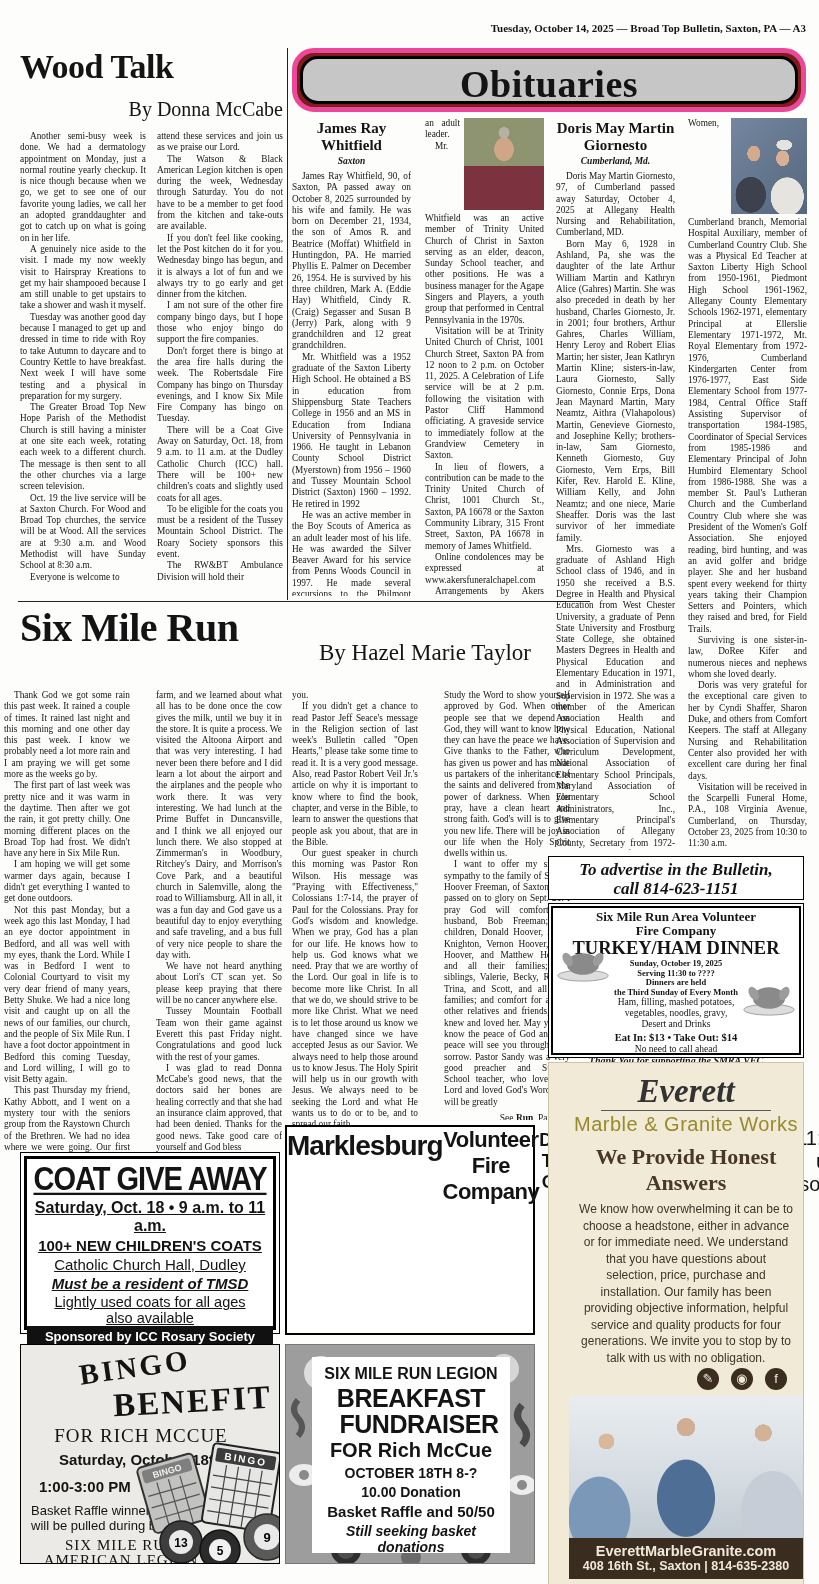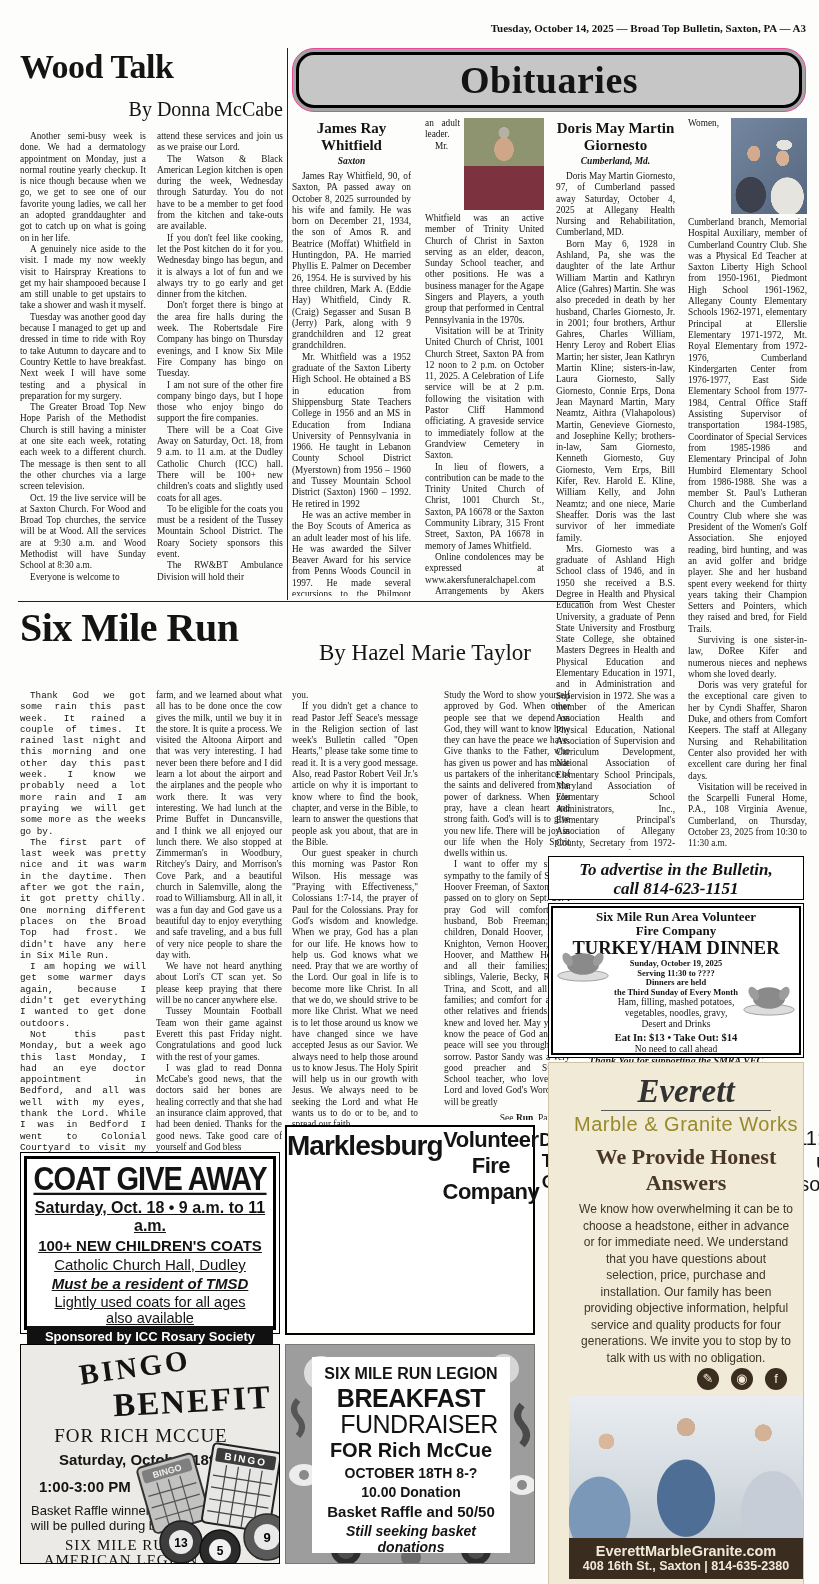--- a/index.html
+++ b/index.html
@@ -23,21 +23,21 @@
   .sec-title { font-size:34px; font-weight:bold; letter-spacing:-0.5px; }
   #wood-talk .byline { font-size:20px; text-align:right; margin-top:12px; }
   #wood-cols { display:flex; gap:11px; margin-top:10px; height:452px; }
   #wood-cols .col { width:126px; }
 
   
   #vrule { left:287px; top:48px; width:1px; height:552px; background:#222; }
   #hrule { left:18px; top:601px; width:572px; height:1px; background:#222; }
 
   
-  #obit-banner { left:292px; top:48px; width:514px; height:64px; border:1px solid #ec4899; border-radius:22px; padding:3px; background:#a3a3a3; }
+  #obit-banner { left:292px; top:48px; width:514px; height:64px; border:5px solid #ec4899; border-radius:22px; padding:3px; background:#7f1d1d; }
   #obit-banner .inner { width:100%; height:100%; border:3px solid #000; border-radius:18px; background:#c6c6c6; text-align:center; }
   #obit-banner h1 { font-size:38px; font-weight:bold; line-height:50px; letter-spacing:0.5px; }
 
   
   .obit { display:flex; }
   #obit-james { left:292px; top:118px; width:252px; height:478px; gap:14px; }
   #obit-doris { left:556px; top:118px; width:251px; height:732px; gap:13px; }
   .obit .ocol { width:119px; overflow:hidden; }
   .obit h2 { font-size:15px; line-height:16.5px; font-weight:bold; text-align:center; margin-top:2px; }
   .obit .place { font-size:9.5px; font-weight:bold; font-style:italic; text-align:center; margin:3px 0 5px; }
@@ -53,21 +53,21 @@
       radial-gradient(ellipse 10px 12px at 30% 37%, #d3aa8c 64%, transparent 66%),
       radial-gradient(ellipse 10px 12px at 68% 42%, #d8b195 64%, transparent 66%),
       radial-gradient(ellipse 22px 26px at 26% 80%, #3c414d 68%, transparent 70%),
       radial-gradient(ellipse 24px 28px at 74% 82%, #e6e4df 68%, transparent 70%),
       linear-gradient(135deg, #7587a0, #55667e); }
 
   
   #smr-title { left:20px; top:604px; font-size:40px; font-weight:bold; letter-spacing:-0.5px; }
   #smr-byline { left:280px; top:640px; width:290px; text-align:center; font-size:23px; }
   .smr-col { top:690px; width:126px; height:462px; }
-  #smr-c1 { left:20px;font-family:Liberation Mono, monospace; } #smr-c2 { left:156px; } #smr-c3 { left:292px; height:448px; } #smr-c4 { left:444px; height:430px; }
+  #smr-c1 { left:4px; } #smr-c2 { left:156px; } #smr-c3 { left:292px; height:448px; } #smr-c4 { left:444px; height:430px; }
 
   
   .sans { font-family:"Liberation Sans", sans-serif; }
   .adbox { background:#fff; }
   .blackbar { background:#111; color:#fff; text-align:center; }
 
   
   #ad-coat { left:20px; top:1152px; width:260px; height:182px; border:1px solid #000; padding:3px;text-decoration:underline; }
   #ad-coat .inner { border:3px solid #000; height:100%; text-align:center; display:flex; flex-direction:column; }
   #ad-coat .h { font-size:29px; font-weight:bold; letter-spacing:-1px; transform:scaleY(1.15); margin-top:4px; }
@@ -99,21 +99,21 @@
   #ad-marklesburg .d2 { font-size:18px; font-weight:bold; }
   #ad-marklesburg .d3 { font-size:22px; font-weight:bold; margin-top:4px; }
   #ad-marklesburg .d4, #ad-marklesburg .d5 { font-size:20px; }
   #ad-marklesburg .blackbar { margin-top:auto; font-size:13.5px; font-weight:bold; line-height:15.5px; padding:4px 0; }
 
   
   #ad-breakfast { left:285px; top:1344px; width:250px; height:220px; background:#9d9d9d; border:1px solid #777; overflow:hidden; }
   #ad-breakfast .card { position:absolute; left:26px; top:12px; width:198px; height:196px; background:#fff; text-align:center; padding-top:8px; }
   #ad-breakfast .t { font-size:16px; font-weight:bold; }
   #ad-breakfast .b1 { font-size:25px; font-weight:bold; letter-spacing:-0.5px; line-height:26px; margin-top:2px; }
-  #ad-breakfast .b2 { font-size:25px; font-weight:normal; letter-spacing:-0.5px; line-height:26px;padding-left:16px; }
+  #ad-breakfast .b2 { font-size:25px; font-weight:bold; letter-spacing:-0.5px; line-height:26px;padding-left:16px; }
   #ad-breakfast .f { font-size:20px; font-weight:bold; margin-top:2px; }
   #ad-breakfast .d { font-size:14px; font-weight:bold; margin-top:3px; }
   #ad-breakfast .m { font-size:14px; font-weight:bold; margin-top:3px; }
   #ad-breakfast .r { font-size:15px; font-weight:bold; margin-top:3px; }
   #ad-breakfast .s { font-size:14px; font-weight:bold; font-style:italic; margin-top:3px; }
 
   
   #ad-advertise { left:548px; top:856px; width:256px; height:44px; border:1.5px solid #000; text-align:center; padding-top:3px; }
   #ad-advertise div { font-size:17px; font-weight:bold; font-style:italic; line-height:19px; }
 
@@ -169,22 +169,22 @@
           <p>Tuesday was another good day because I managed to get up and dressed in time to ride with Roy to take Autumn to daycare and to Country Kettle to have breakfast. Next week I will have some testing and a physical in preparation for my surgery.</p>
           <p>The Greater Broad Top New Hope Parish of the Methodist Church is still having a minister at one site each week, rotating each week to a different church. The message is then sent to all the other churches via a large screen television.</p>
           <p>Oct. 19 the live service will be at Saxton Church. For Wood and Broad Top churches, the service will be at Wood. All the services are at 9:30 a.m. and Wood Methodist will have Sunday School at 8:30 a.m.</p>
           <p>Everyone is welcome to</p>
         </div>
       <div class="col">
         <div class="body cont">
             <p>attend these services and join us as we praise our Lord.</p>
             <p>The Watson &amp; Black American Legion kitchen is open during the week, Wednesday through Saturday. You do not have to be a member to get food from the kitchen and take-outs are available.</p>
             <p>If you don't feel like cooking, let the Post kitchen do it for you. Wednesday bingo has begun, and it is always a lot of fun and we always try to go early and get dinner from the kitchen.</p>
+            <p>I am not sure of the other fire company bingo days, but I hope those who enjoy bingo do support the fire companies.</p>
             <p>Don't forget there is bingo at the area fire halls during the week. The Robertsdale Fire Company has bingo on Thursday evenings, and I know Six Mile Fire Company has bingo on Tuesday.</p>
-            <p>I am not sure of the other fire company bingo days, but I hope those who enjoy bingo do support the fire companies.</p>
             <p>There will be a Coat Give Away on Saturday, Oct. 18, from 9 a.m. to 11 a.m. at the Dudley Catholic Church (ICC) hall. There will be 100+ new children's coats and slightly used coats for all ages.</p>
             <p>To be eligible for the coats you must be a resident of the Tussey Mountain School District. The Roary Society sponsors this event.</p>
             <p>The RW&amp;BT Ambulance Division will hold their</p>
           </div>
 
       </div>
     </div>
   </section>
 
   <div class="abs" id="vrule"></div>

